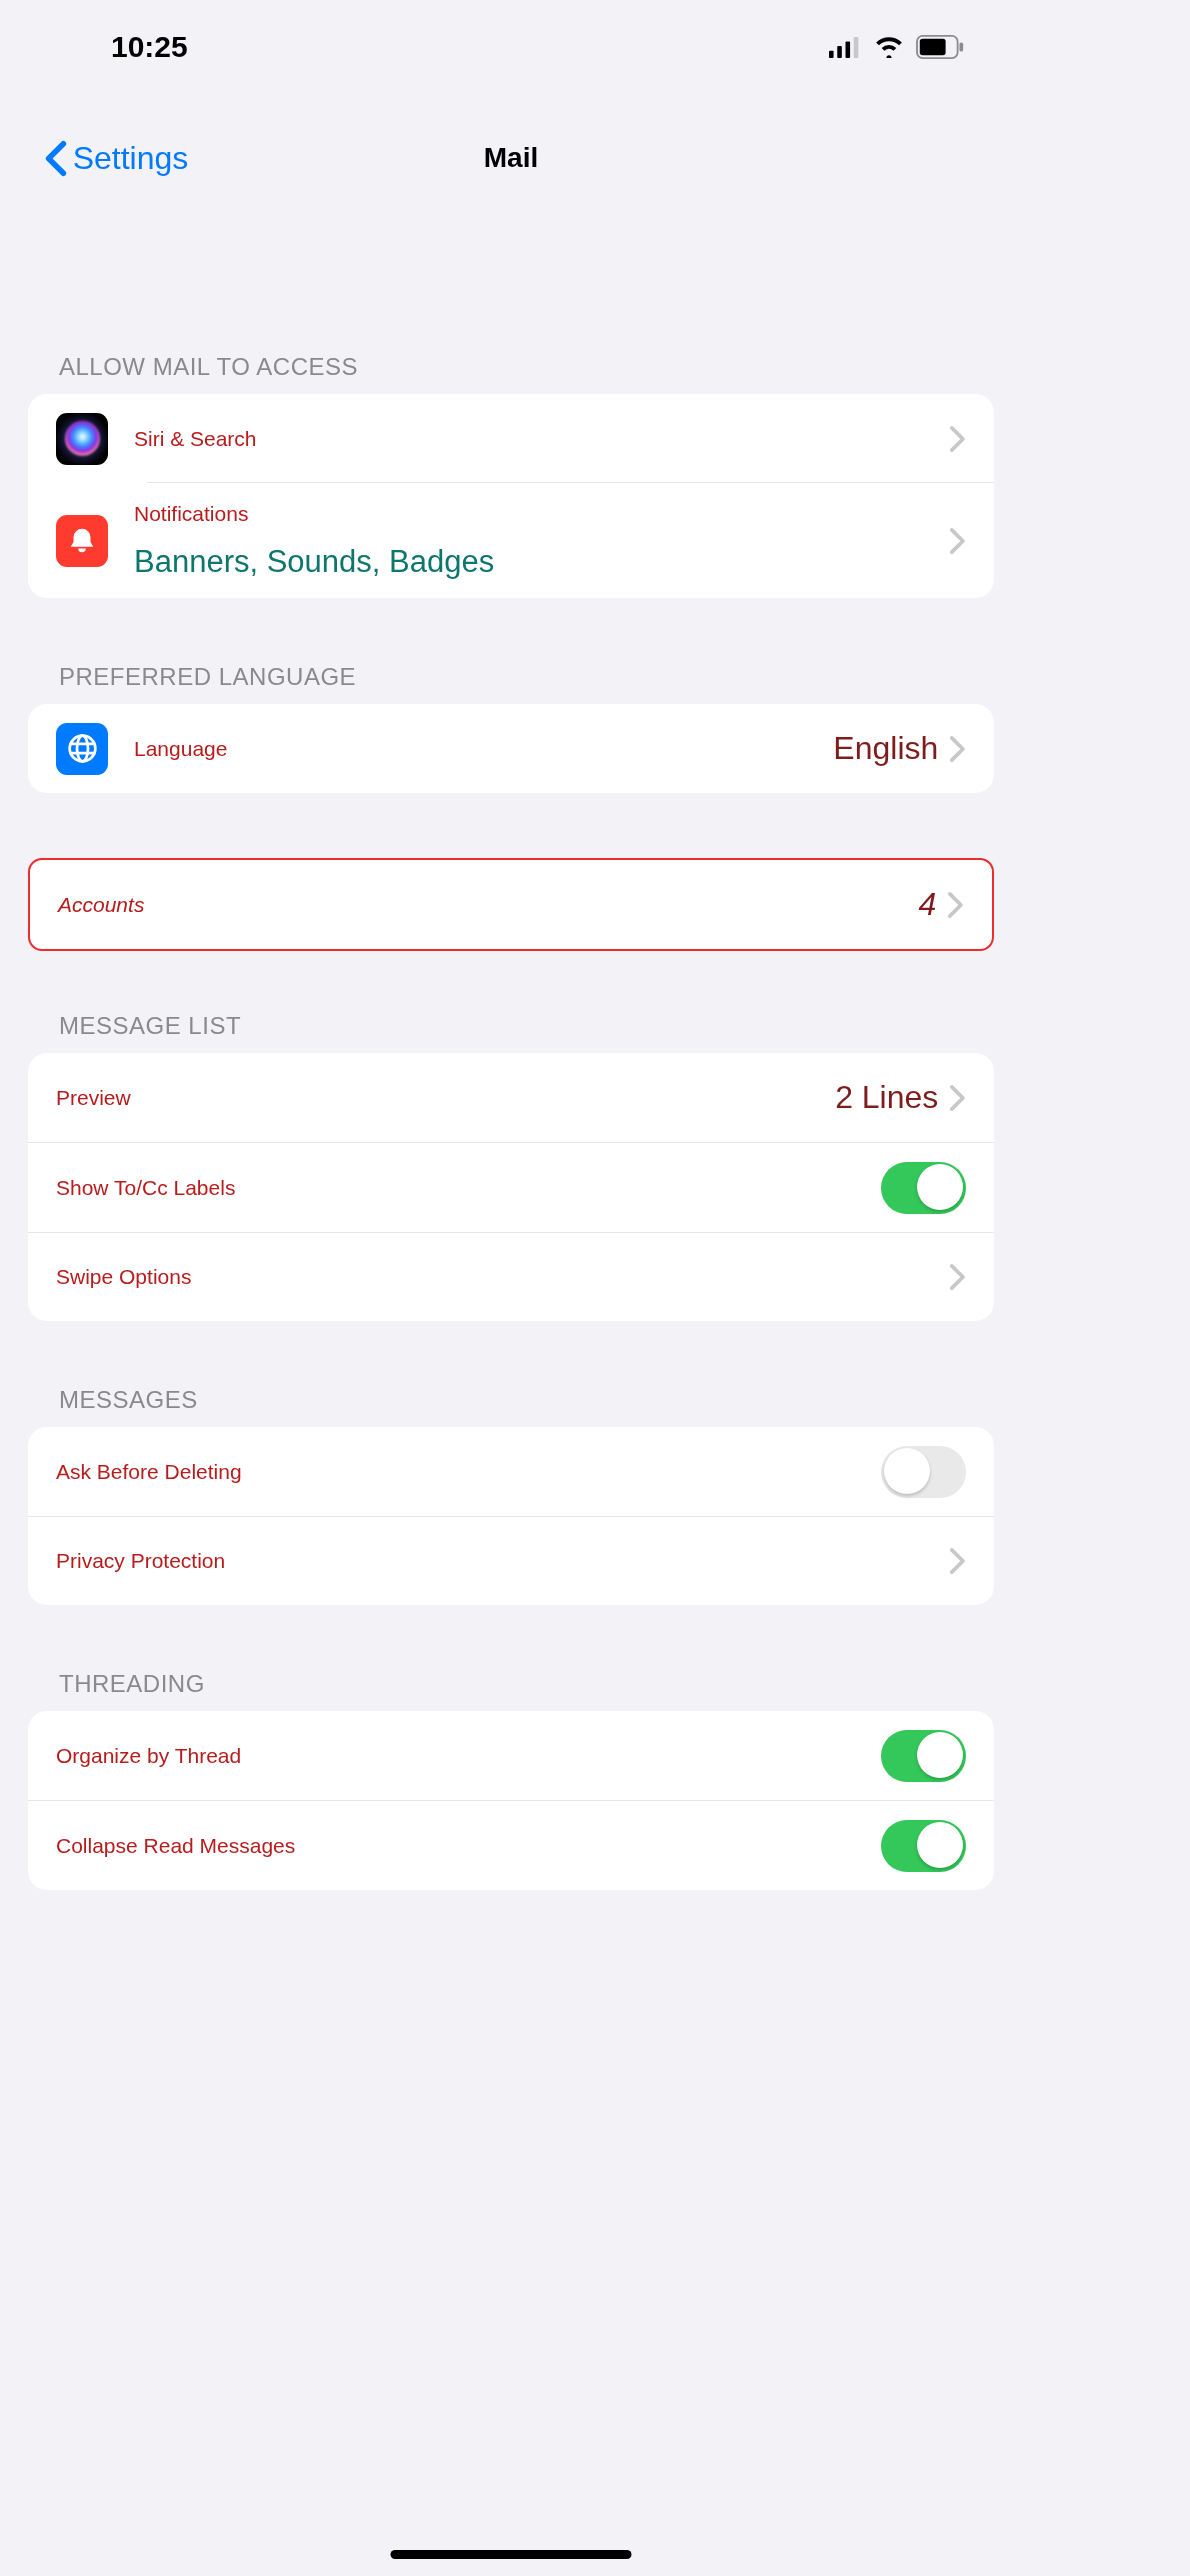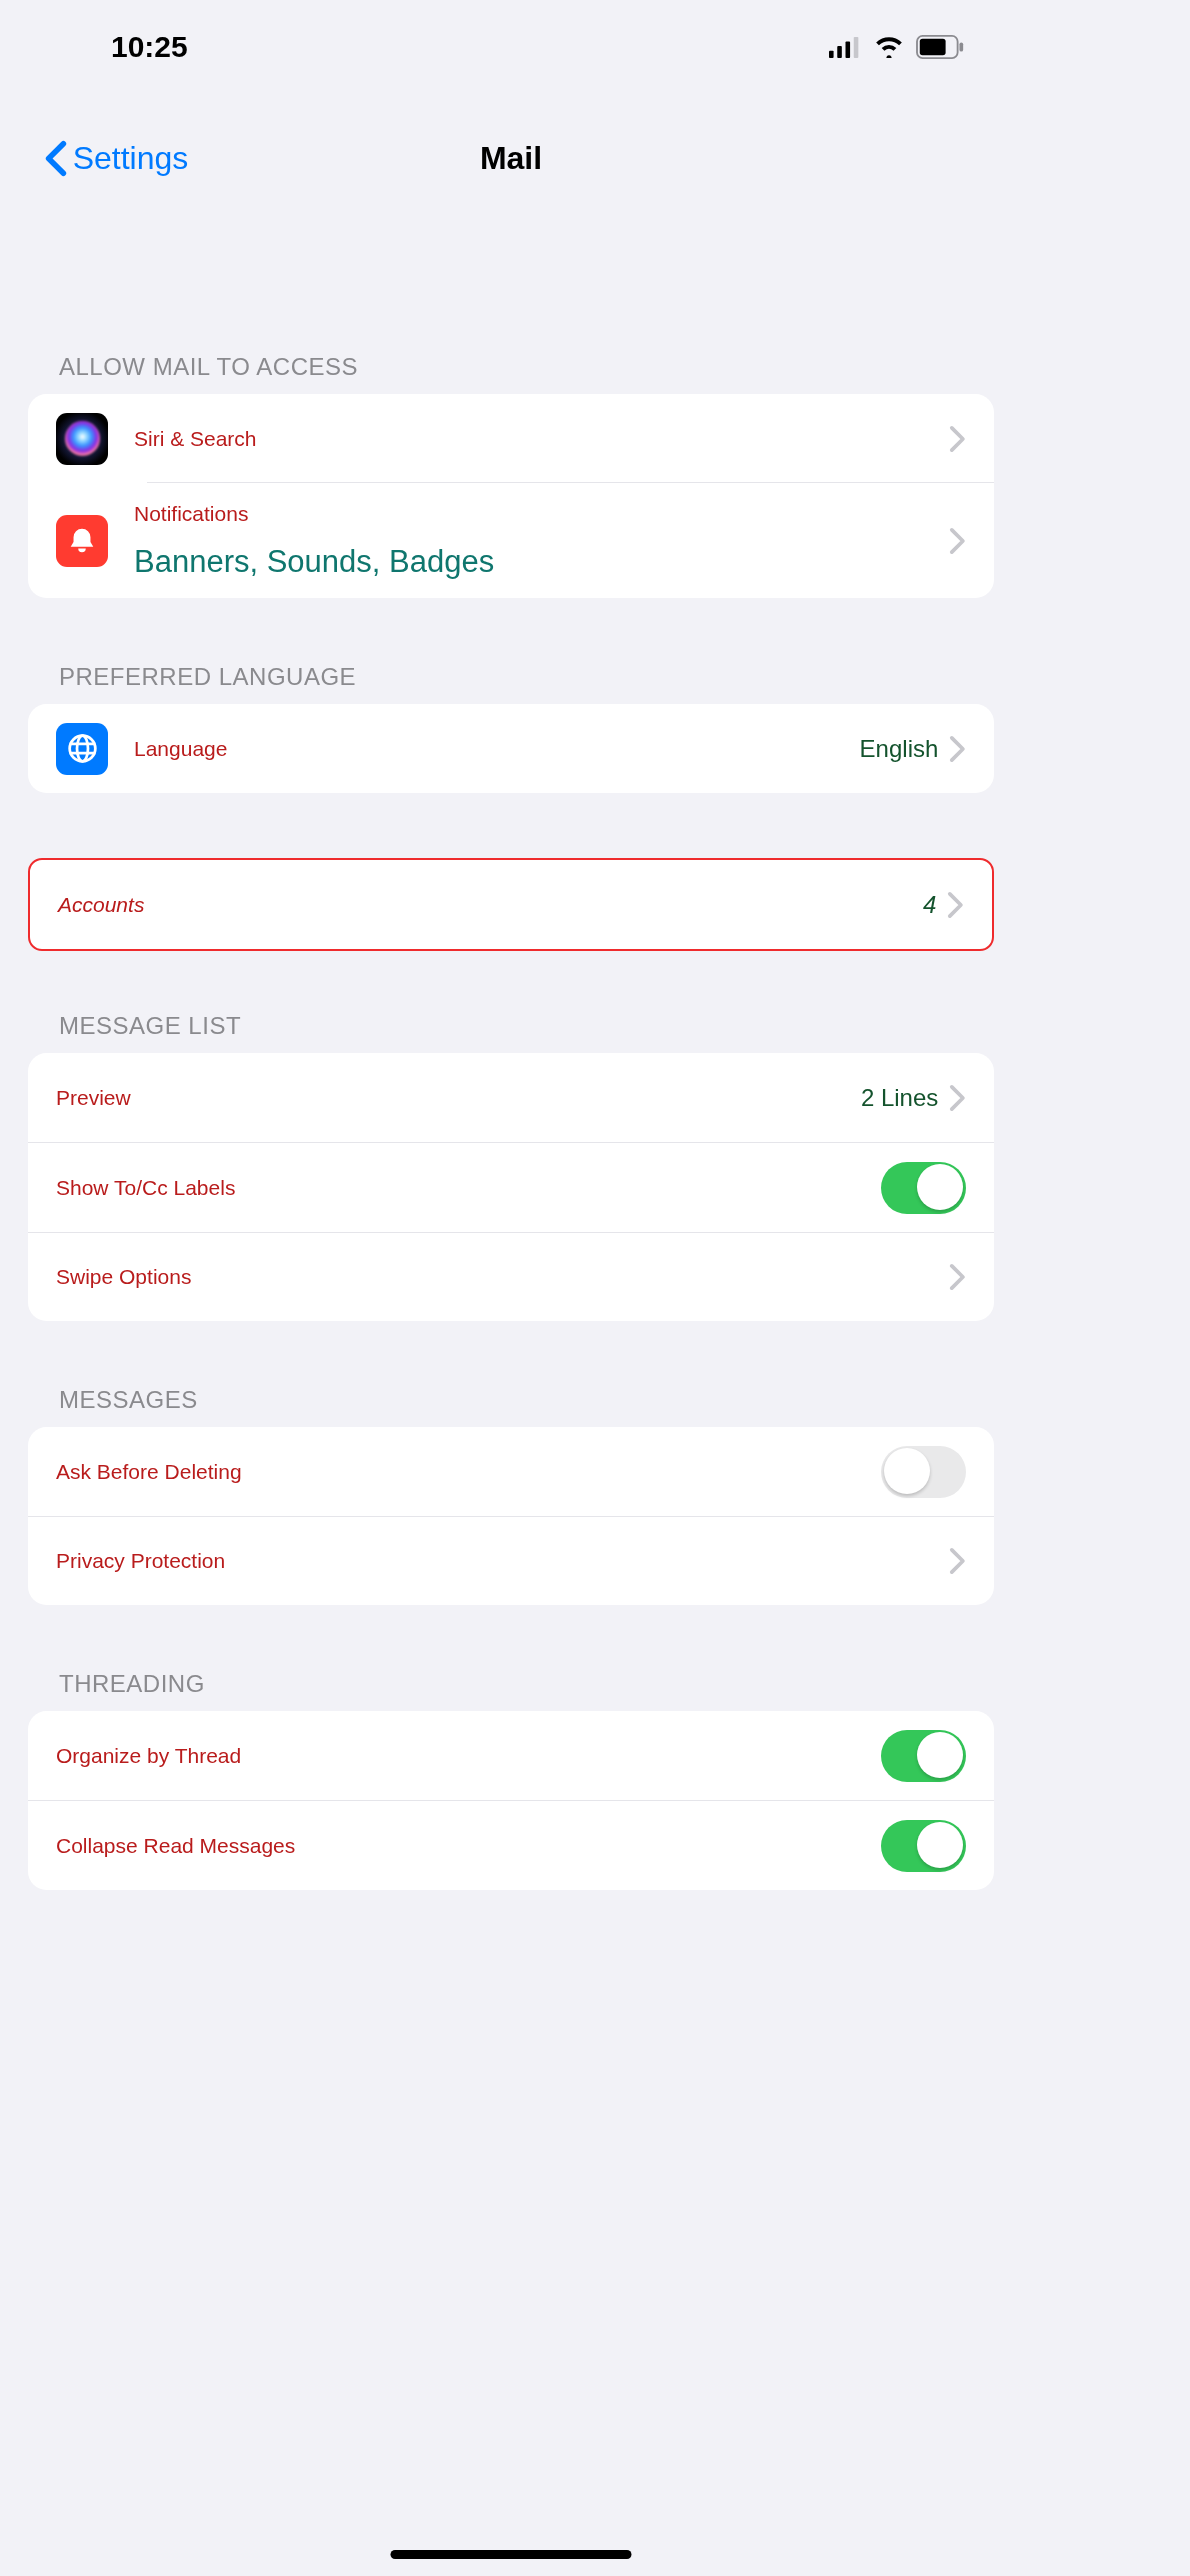--- a/index.html
+++ b/index.html
@@ -36,21 +36,21 @@
     align-items: center;
     gap: 3.7px;
     color: #007aff;
     font-size: 32px;
     cursor: pointer;
   }
   .nav-title {
     position: absolute;
     left: 50%;
     transform: translateX(-50%);
-    font-size: 32px;
+    font-size: 28px;
     font-weight: 600;
   }
 
   .section-header {
     font-size: 24px;
     color: #8a8a8e;
     text-transform: uppercase;
     padding: 0 30px 13px 59px;
     letter-spacing: 0.5px;
   }
@@ -105,21 +105,21 @@
     background: radial-gradient(circle at 50% 45%, #fff 0%, #9bdcff 15%, #3a94ff 35%, #8a2be2 55%, #ff7ea2 70%, transparent 80%);
     filter: blur(0.9px);
   }
   .icon-red { background: #ff3b30; }
   .icon-green { background: #34c759; }
   .icon-blue { background: #007aff; }
 
   .row-text { flex: 1; display: flex; flex-direction: column; justify-content: center; }
   .row-label { font-size: 21px; color: #b91c1c; }
   .row-sublabel { font-size: 31px; color: #0f766e; margin-top: 18px; }
-  .row-value { font-size: 24px; color: #14532d; margin-right: 11px; }
+  .row-value { font-size: 32px; color: #7f1d1d; margin-right: 11px; }
 
   .chevron {
     color: #c7c7cc;
     flex-shrink: 0;
   }
 
   .toggle {
     width: 85px;
     height: 52px;
     border-radius: 26px;

